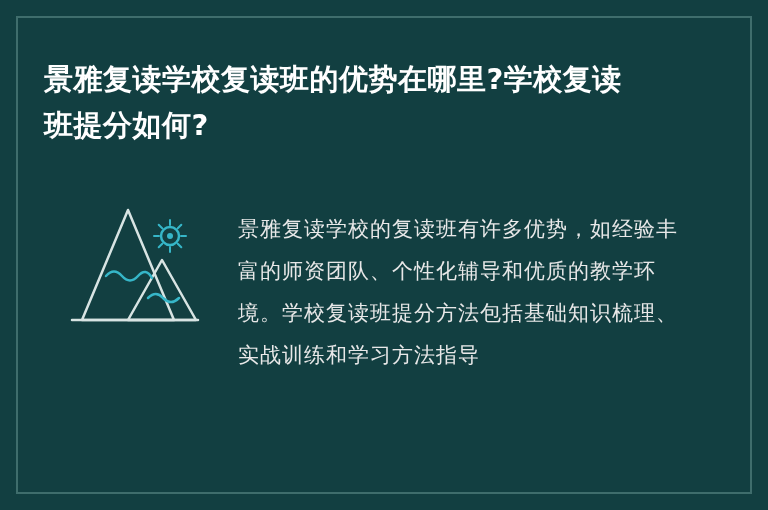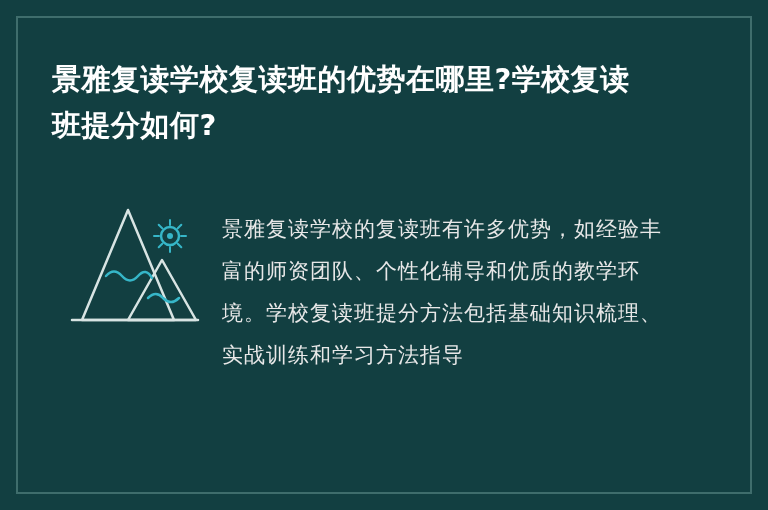--- a/index.html
+++ b/index.html
@@ -25,40 +25,40 @@
     left: 16px;
     top: 16px;
     right: 16px;
     bottom: 16px;
     border: 2px solid #3f6d6c;
     box-sizing: border-box;
     pointer-events: none;
   }
   .title {
     position: absolute;
-    left: 52px;
+    left: 44px;
     top: 56px;
     width: 600px;
     color: #ffffff;
     font-size: 29px;
     font-weight: bold;
     line-height: 46px;
     letter-spacing: 0.5px;
     font-family: "DejaVu Sans", "Liberation Sans", sans-serif;
   }
   .illustration {
     position: absolute;
     left: 70px;
     top: 198px;
     width: 130px;
     height: 175px;
   }
   .body-text {
     position: absolute;
-    left: 222px;
+    left: 238px;
     top: 208px;
     width: 440px;
     color: #e8e8e8;
     font-size: 21px;
     line-height: 42px;
     letter-spacing: 1px;
     font-family: "DejaVu Serif", "Liberation Serif", serif;
   }
 </style>
 </head>

